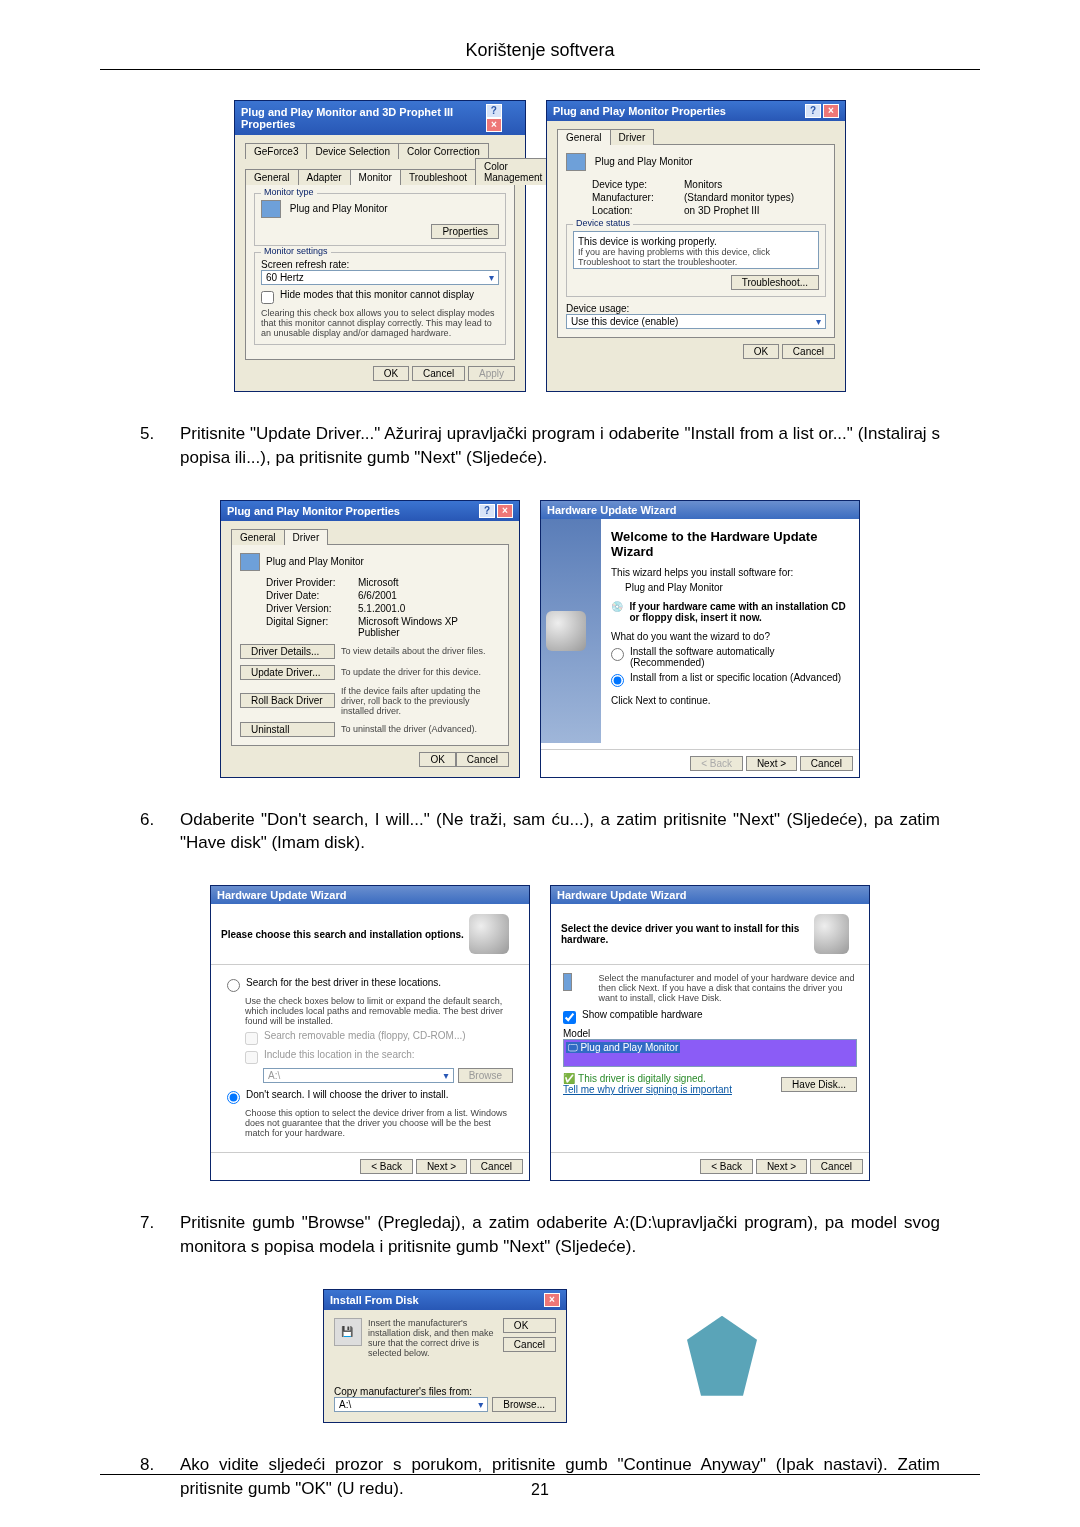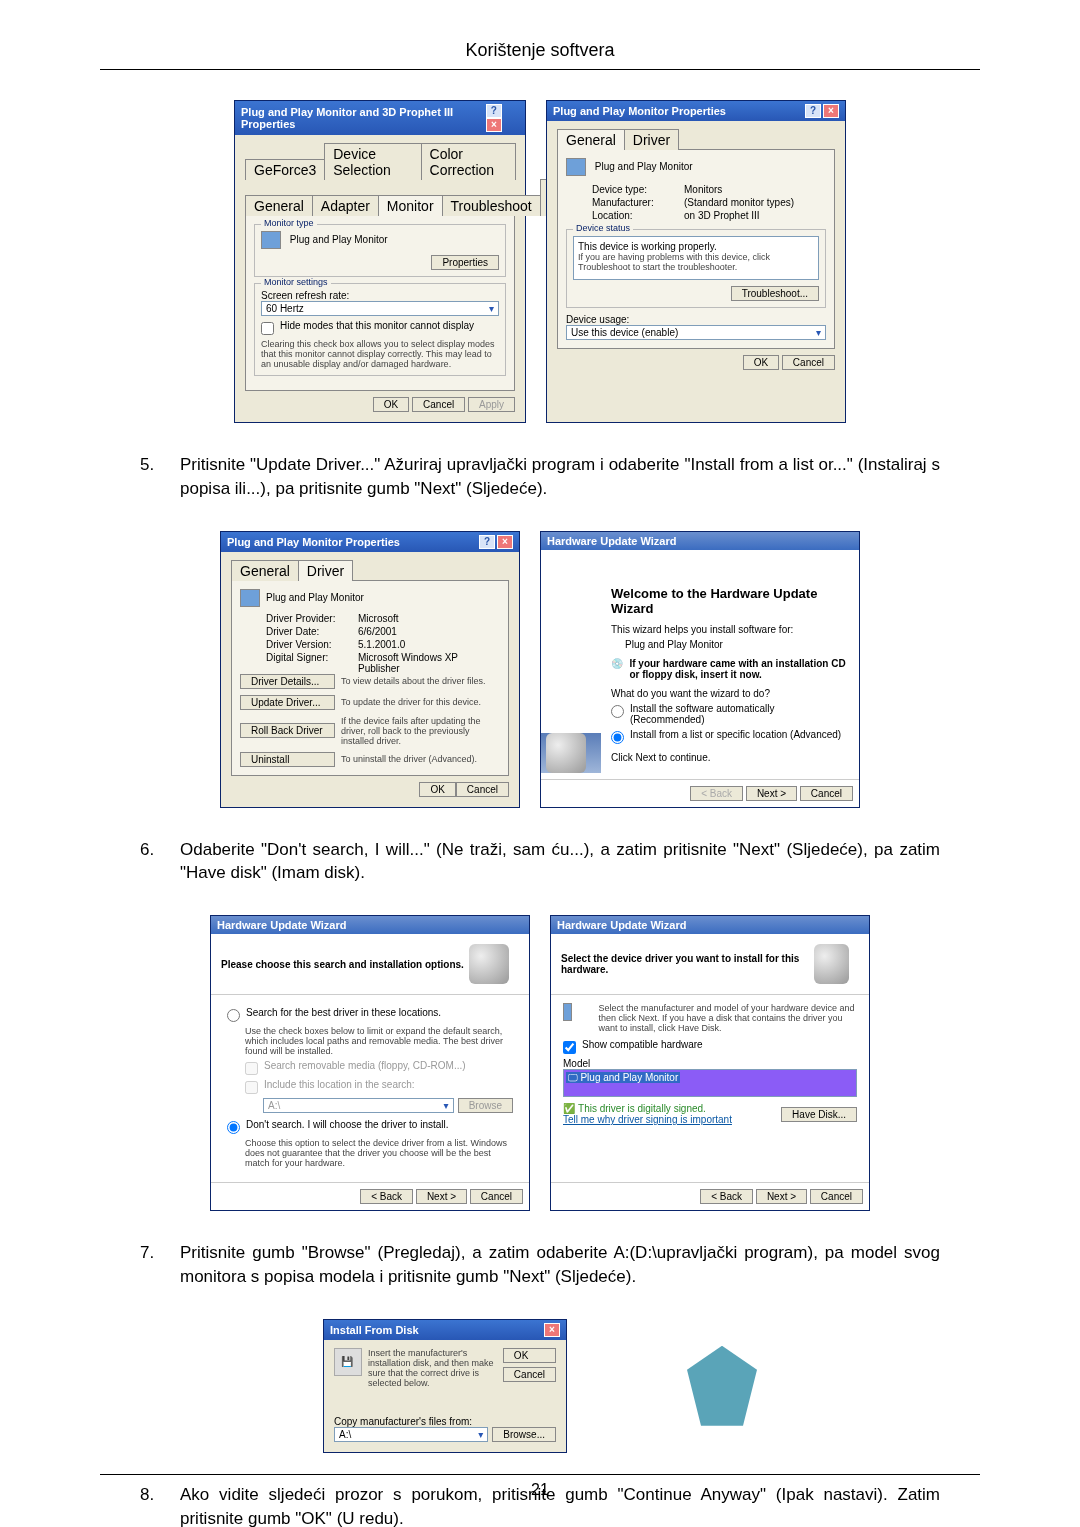--- a/index.html
+++ b/index.html
@@ -56,21 +56,21 @@
     margin-left: 2px;
   }
   .titlebar .btns .close { background: #e77; color: #fff; }
   .dialog-body { padding: 8px 10px 10px 10px; flex: 1; }
   .tabs { display: flex; align-items: flex-end; margin-bottom: -1px; }
   .tab {
     border: 1px solid #888;
     border-bottom: none;
     padding: 2px 8px;
     background: #ece9d8;
-    font-size: 14px;
+    font-size: 10px;
     margin-right: -1px;
   }
   .tab.active { background: #f5f3ea; position: relative; z-index: 1; }
   .tab-panel {
     border: 1px solid #888;
     background: #f5f3ea;
     padding: 8px;
     min-height: 140px;
   }
   .group {
@@ -142,21 +142,21 @@
 
   .footer {
     position: absolute;
     bottom: 28px;
     left: 0; right: 0;
     text-align: center;
   }
   .footer .line { border-top: 1px solid #000; margin: 0 100px 6px 100px; }
   .pagenum { font-size: 16px; }
 
-  .banner-row { display:flex;align-items:flex-end; }
+  .banner-row { display:flex; }
   .side-icon {
     width: 60px;
     background: linear-gradient(#5a7db8, #9fb6d9);
     display:flex; align-items:center; justify-content:center;
   }
   .cloud-shield {
     width: 24px; height: 24px;
     background: #5aa4b8;
     clip-path: polygon(50% 0, 100% 30%, 80% 100%, 20% 100%, 0 30%);
   }
@@ -238,21 +238,21 @@
           <div style="display:grid;grid-template-columns:90px 1fr;gap:2px;margin-left:26px">
             <span>Device type:</span>
               <span>Monitors</span>
             <span>Manufacturer:</span>
               <span>(Standard monitor types)</span>
             <span>Location:</span>
               <span>on 3D Prophet III</span>
           </div>
           <div class="group" style="margin-top:8px">
             <span class="group-title">Device status</span>
-            <div style="background:#fff;border:1px solid #7f9db9;padding:4px;height:44px">
+            <div style="background:#fff;border:1px solid #7f9db9;padding:4px;height:38px">
               <div>This device is working properly.</div>
               <div class="note">If you are having problems with this device, click Troubleshoot to start the troubleshooter.</div>
             </div>
             <div class="btn-row"><span class="btn">Troubleshoot...</span></div>
           </div>
           <div>Device usage:</div>
           <div class="combo">
             <span>Use this device (enable)</span>
             <span class="arrow">▾</span>
           </div>
@@ -277,21 +277,21 @@
           <span>Plug and Play Monitor Properties</span>
           <span class="btns"><span>?</span><span class="close">×</span></span>
         </div>
       <div class="dialog-body">
         <div class="tabs">
           <div class="tab">General</div>
           <div class="tab active">Driver</div>
         </div>
         <div class="tab-panel">
           <div style="margin-bottom:6px"><span class="monitor-icon"></span><span>Plug and Play Monitor</span></div>
-          <div style="display:grid;grid-template-columns:90px 1fr;gap:2px;margin-left:26px;margin-bottom:0">
+          <div style="display:grid;grid-template-columns:90px 1fr;gap:2px;margin-left:26px;margin-bottom:6px">
             <span>Driver Provider:</span>
               <span>Microsoft</span>
             <span>Driver Date:</span>
               <span>6/6/2001</span>
             <span>Driver Version:</span>
               <span>5.1.2001.0</span>
             <span>Digital Signer:</span>
               <span>Microsoft Windows XP Publisher</span>
           </div>
           <div style="display:grid;grid-template-columns:95px 1fr;gap:6px;align-items:center">

